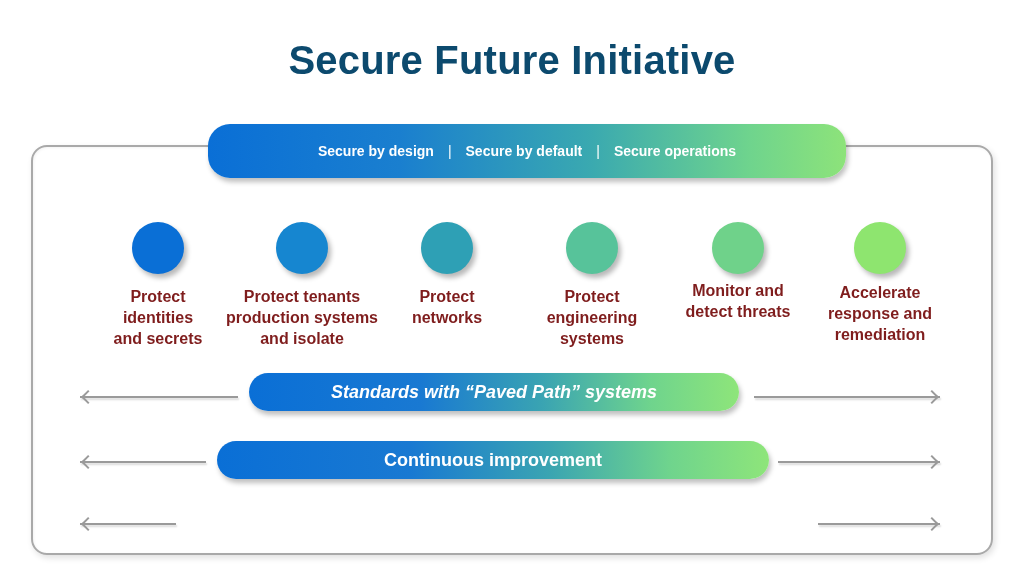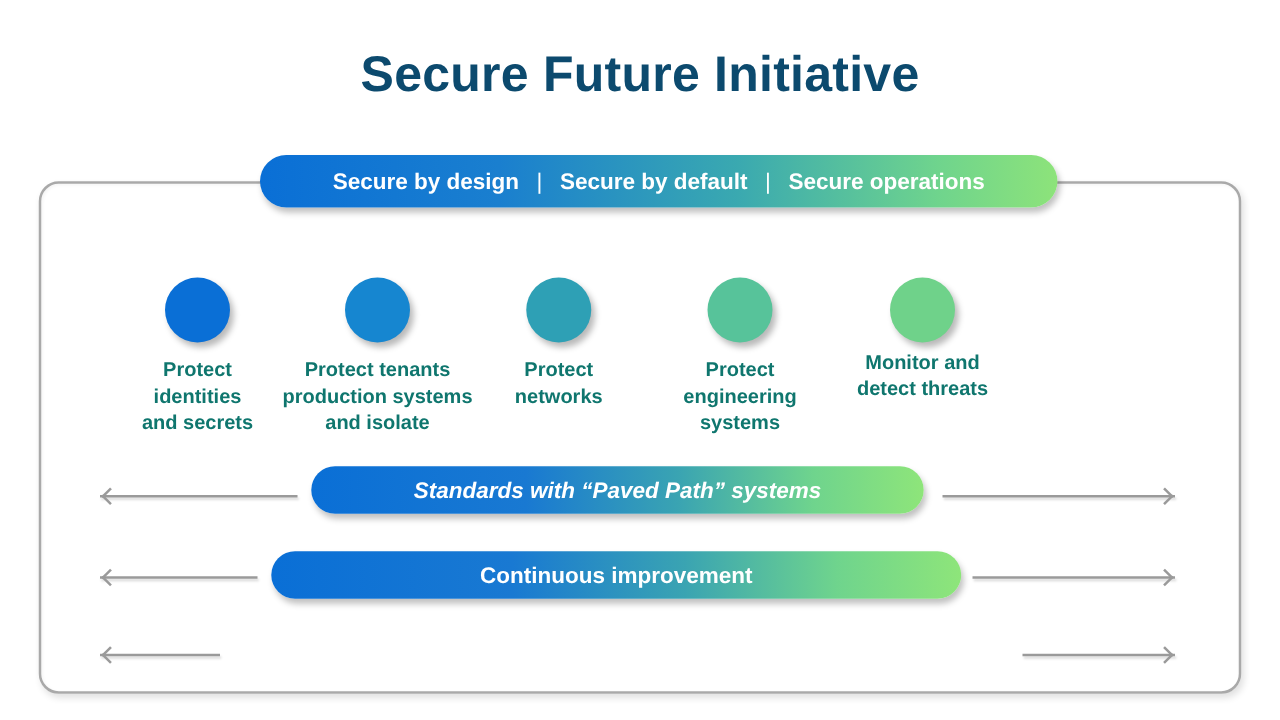--- a/index.html
+++ b/index.html
@@ -25,23 +25,23 @@
     .pill {
       position: absolute;
       border-radius: 22px;
       color: #ffffff;
       font-weight: 700;
       display: flex; align-items: center; justify-content: center;
       box-shadow: 2px 4px 5px rgba(0,0,0,0.25);
       white-space: nowrap;
     }
     .pill-top {
-      left: 208px; top: 124px; width: 638px; height: 42px;
+      left: 208px; top: 124px; width: 638px; height: 54px;
       background: linear-gradient(90deg, #0a6fd6 0%, #1a7fcf 30%, #3aa9b0 60%, #6fd48d 85%, #8de37a 100%);
-      font-size: 18px;
+      font-size: 14px;
     }
     .pill-top .sep { margin: 0 14px; font-weight: 400; }
     .pill-band {
       height: 38px; font-size: 18px;
       background: linear-gradient(90deg, #0a6fd6 0%, #1979d2 35%, #3aa4b2 60%, #6fd48d 82%, #8ee57a 100%);
     }
     .band1 { left: 249px; top: 373px; width: 490px; font-style: italic; }
     .band2 { left: 217px; top: 441px; width: 552px; }
     .band3 { left: 184px; top: 503px; width: 627px; }
 
@@ -59,21 +59,21 @@
     .pillar {
       position: absolute; top: 222px; width: 180px;
       display: flex; flex-direction: column; align-items: center;
     }
     .dot {
       width: 52px; height: 52px; border-radius: 50%;
       box-shadow: 3px 4px 5px rgba(0,0,0,0.28);
     }
     .pillar-label {
       margin-top: 12px; text-align: center;
-      font-size: 16px; font-weight: 700; line-height: 21px; color: #0f766e;
+      font-size: 16px; font-weight: 700; line-height: 21px; color: #7f1d1d;
     }
   </style>
 </head>
 <body>
 
 <div class="canvas">
   <div class="title">Secure Future Initiative</div>
 
   <div class="frame"></div>
 
@@ -116,20 +116,28 @@
         <div>systems</div>
     </div>
   </div>
   <div class="pillar" style="left:648px">
     <div class="dot" style="background:#6fd28a"></div>
     <div class="pillar-label" style="margin-top:6px">
       <div>Monitor and</div>
         <div>detect threats</div>
     </div>
   </div>
+  <div class="pillar" style="left:790px">
+    <div class="dot" style="background:#8ee56f"></div>
+    <div class="pillar-label" style="margin-top:8px">
+      <div>Accelerate</div>
+        <div>response and</div>
+        <div>remediation</div>
+    </div>
+  </div>
 
   <div class="arrow left" style="left:80px; top:396px; width:158px"></div>
   <div class="pill pill-band band1">
     <span>Standards with “Paved Path” systems</span>
   </div>
   <div class="arrow right" style="left:754px; top:396px; width:186px"></div>
 
   <div class="arrow left" style="left:80px; top:461px; width:126px"></div>
   <div class="pill pill-band band2">
     <span>Continuous improvement</span>

